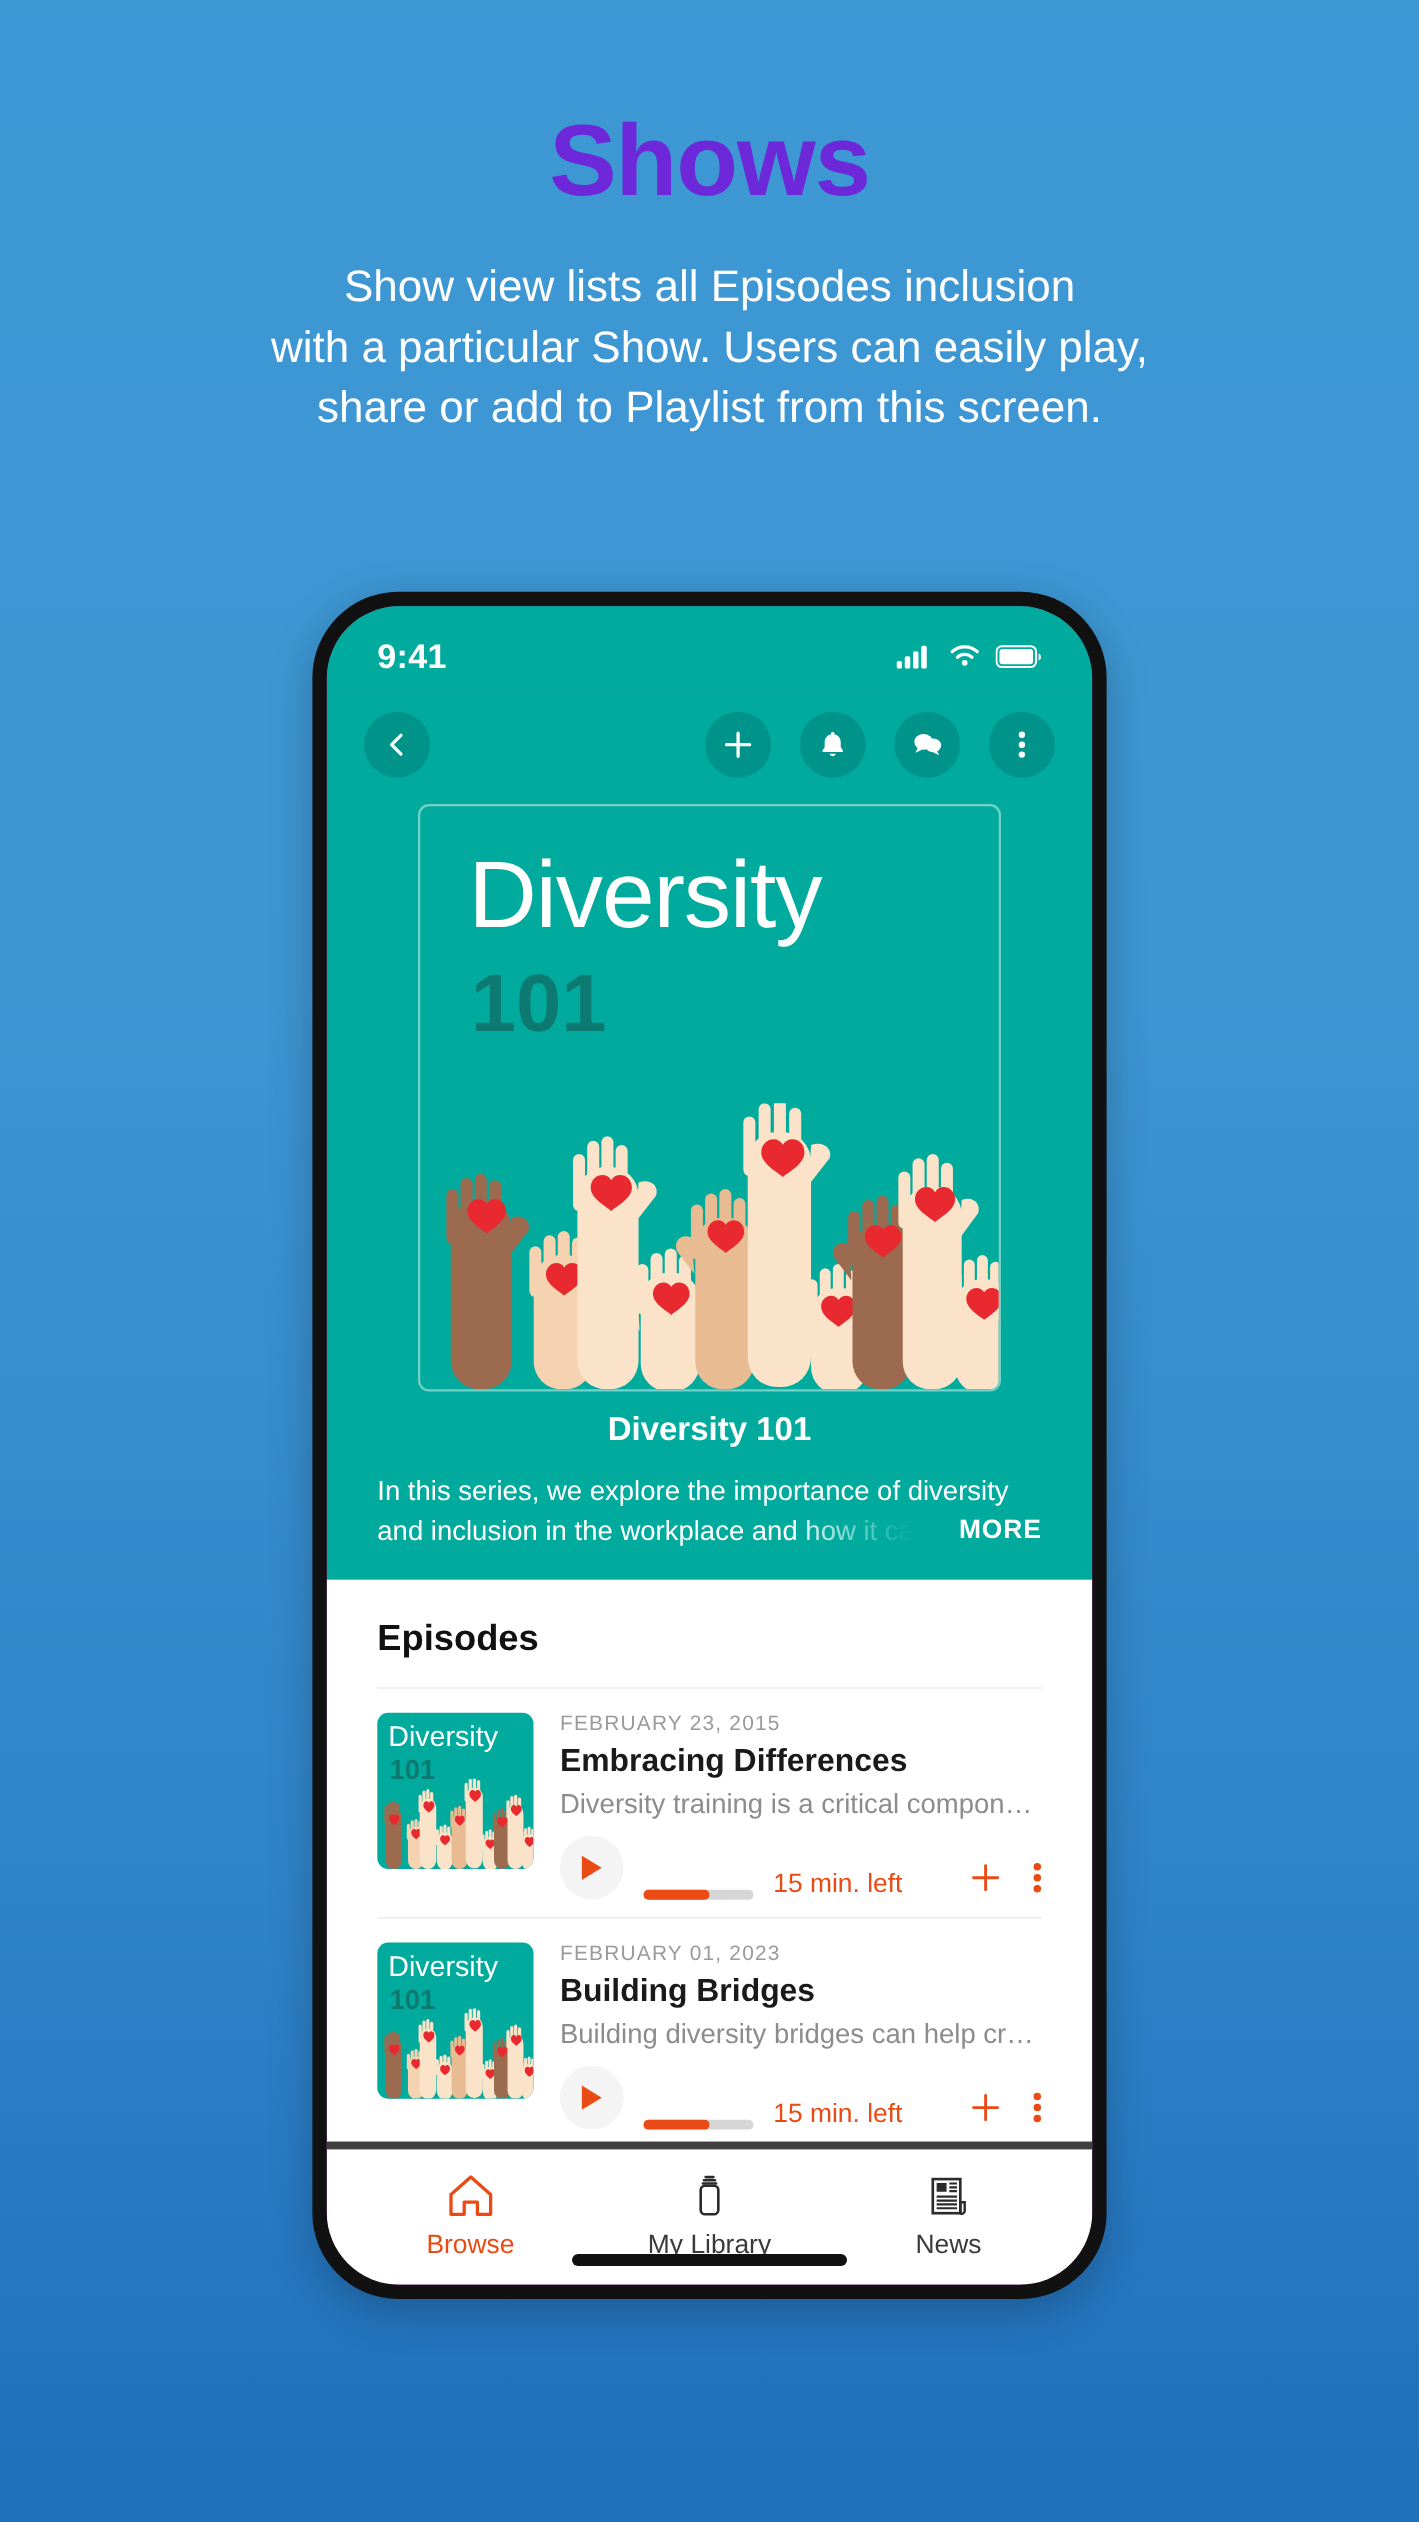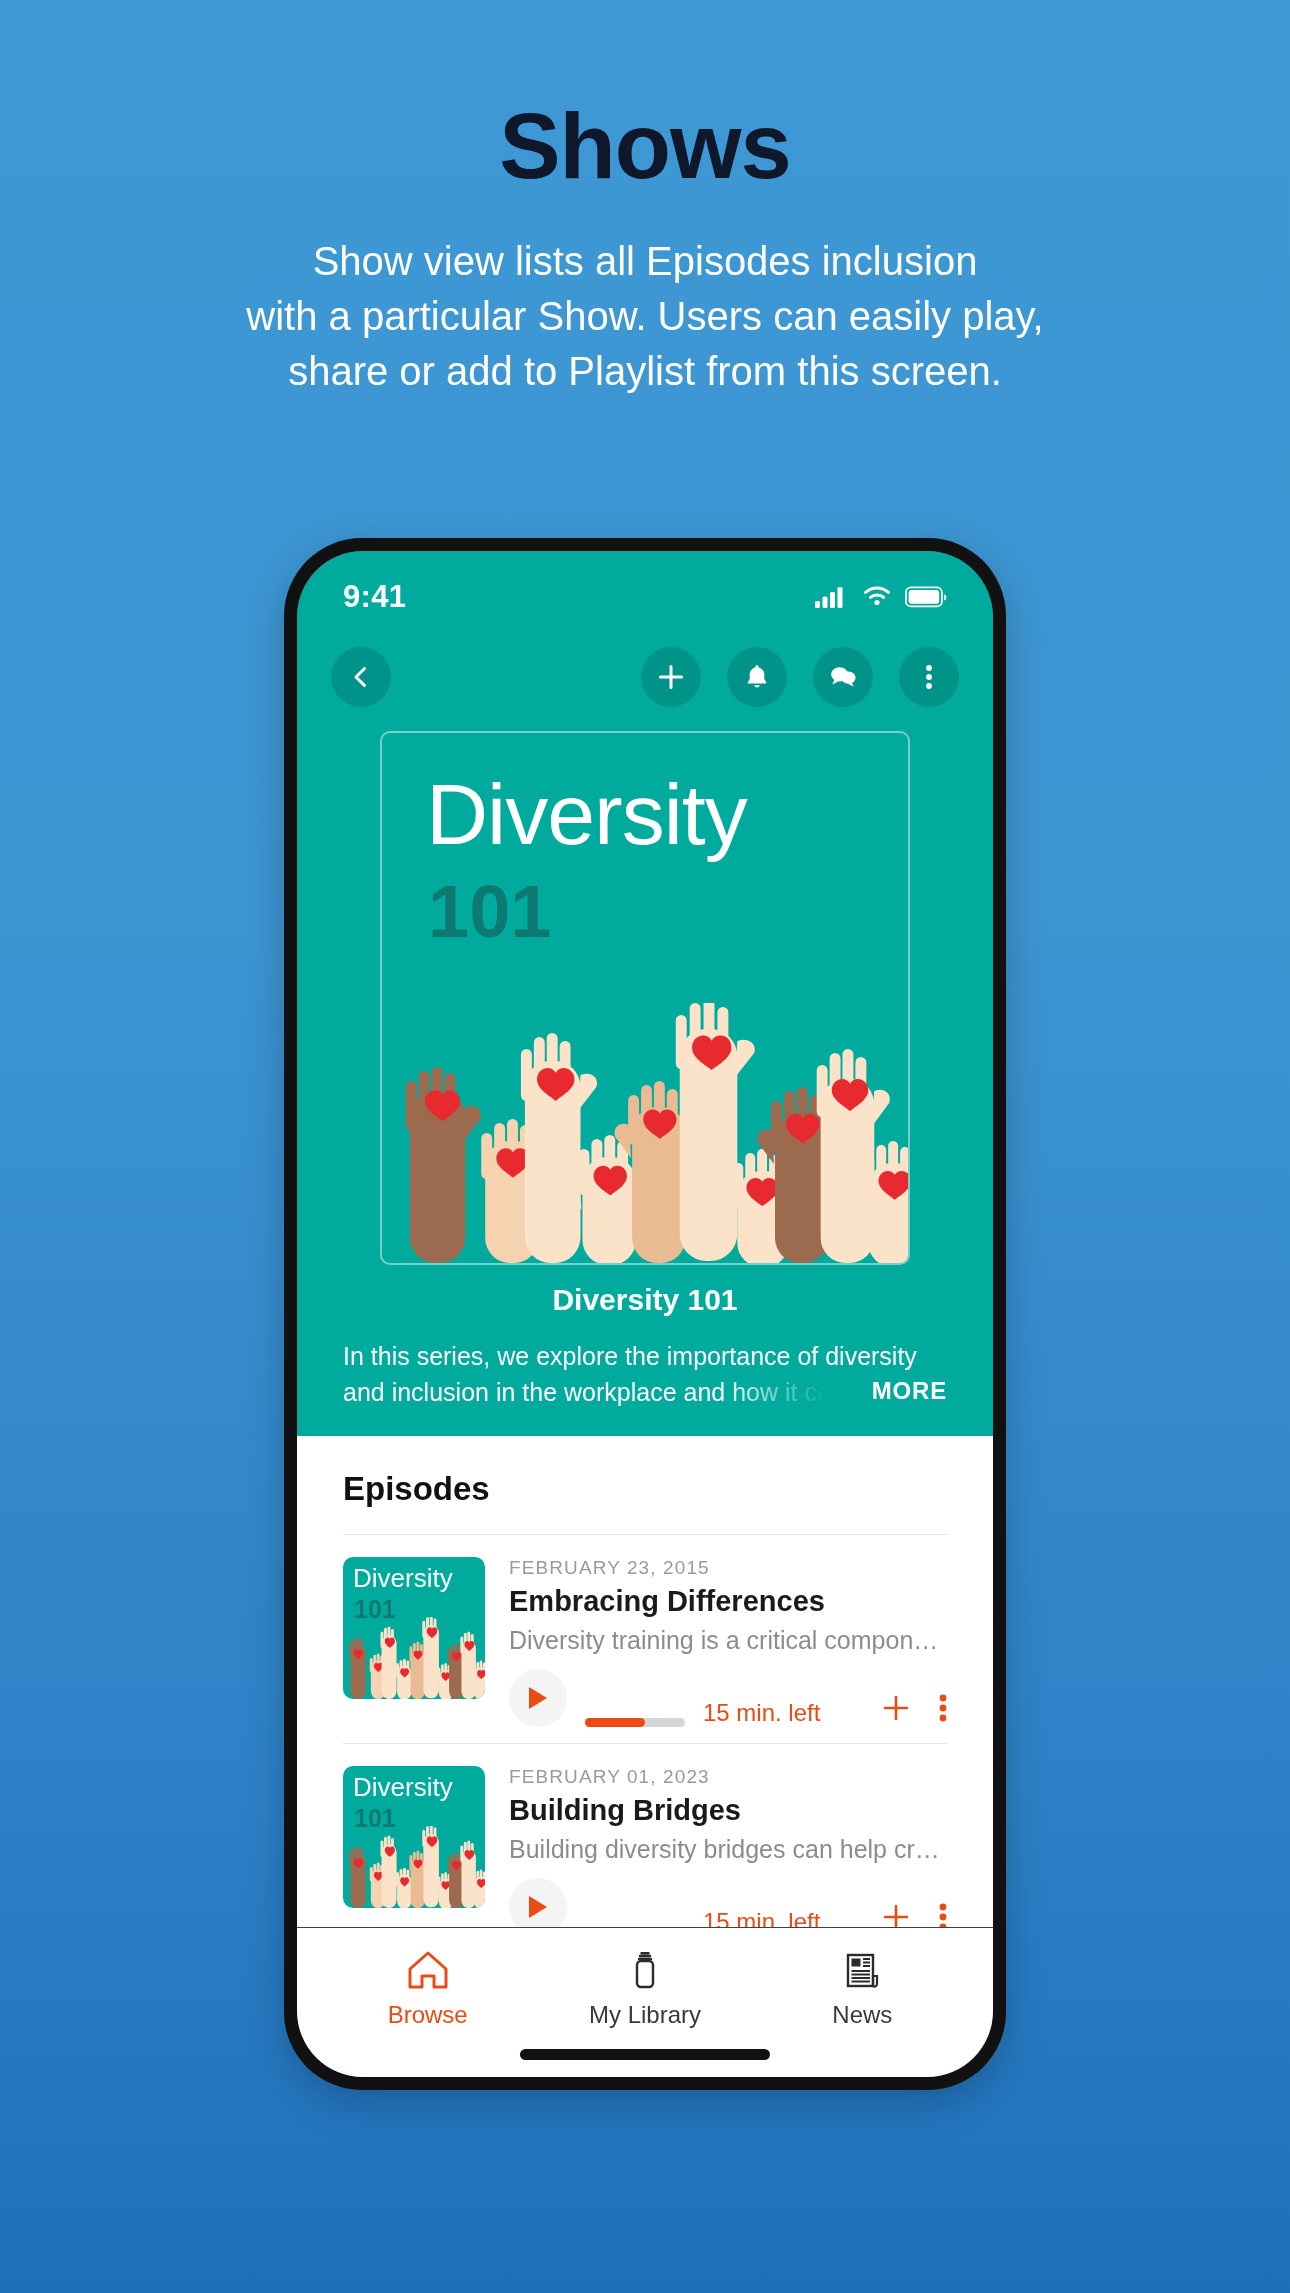--- a/index.html
+++ b/index.html
@@ -19,21 +19,21 @@
 
   
   .promo {
     width: 100%;
     padding-top: 100px;
     text-align: center;
   }
   .promo-title {
     font-size: 92px;
     font-weight: 700;
-    color: #0f172a;
+    color: #6d28d9;
     letter-spacing: -1px;
     line-height: 1;
   }
   .promo-sub {
     margin-top: 42px;
     font-size: 40px;
     line-height: 1.38;
     color: #ffffff;
     font-weight: 300;
   }
@@ -317,25 +317,25 @@
   .ep-actions {
     margin-left: auto;
     display: flex;
     align-items: center;
     gap: 28px;
   }
 
   
   .tabbar {
     flex: none;
-    border-top: 1px solid #404040;
+    border-top: 7px solid #404040;
     background: #ffffff;
     display: flex;
     padding: 20px 22px 0 22px;
-    height: 150px;
+    height: 130px;
   }
   .tab {
     flex: 1;
     display: flex;
     flex-direction: column;
     align-items: center;
     gap: 9px;
     cursor: pointer;
   }
   .tab-label {

